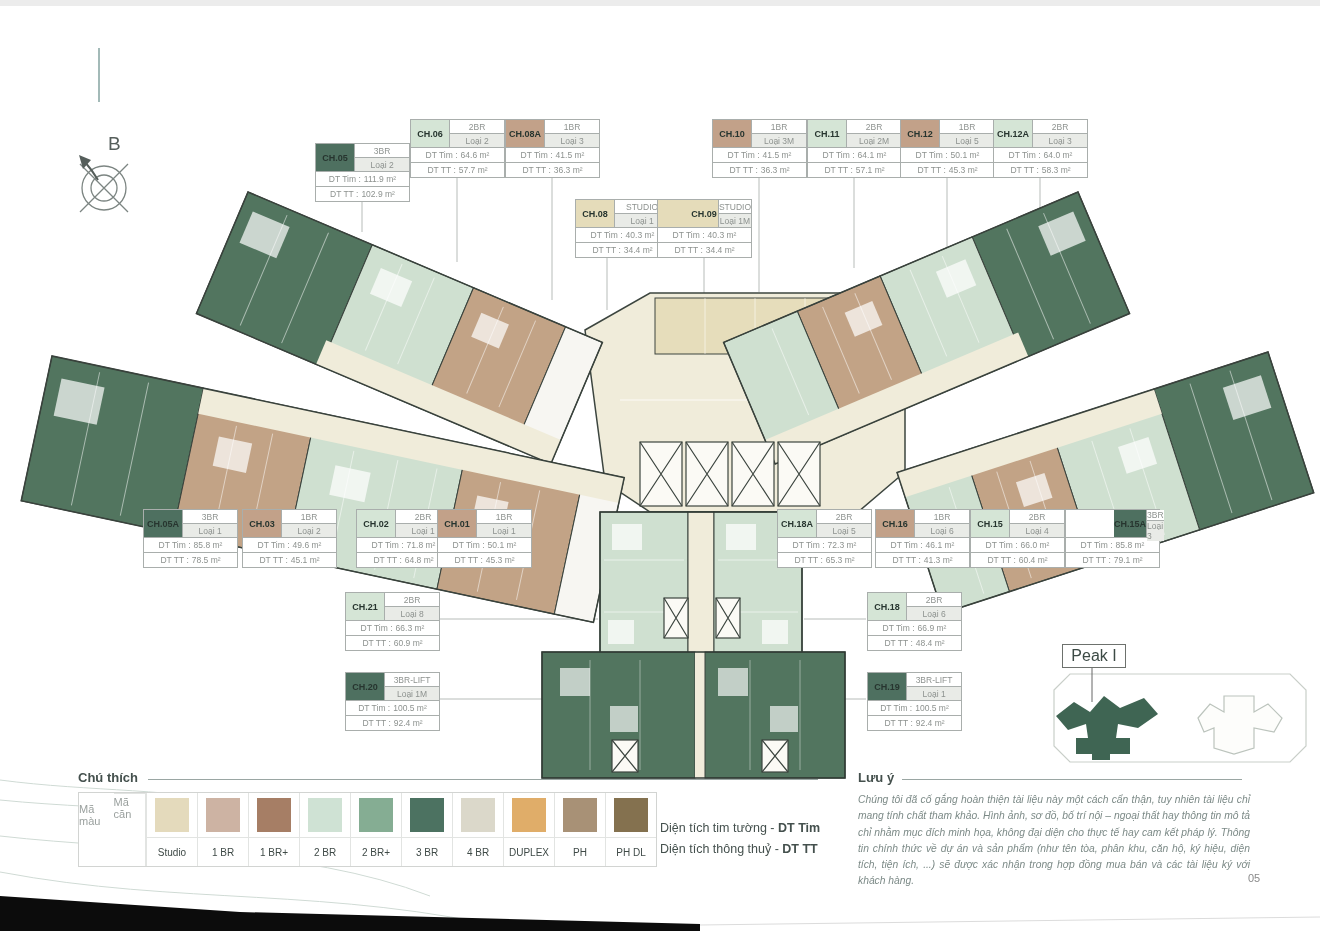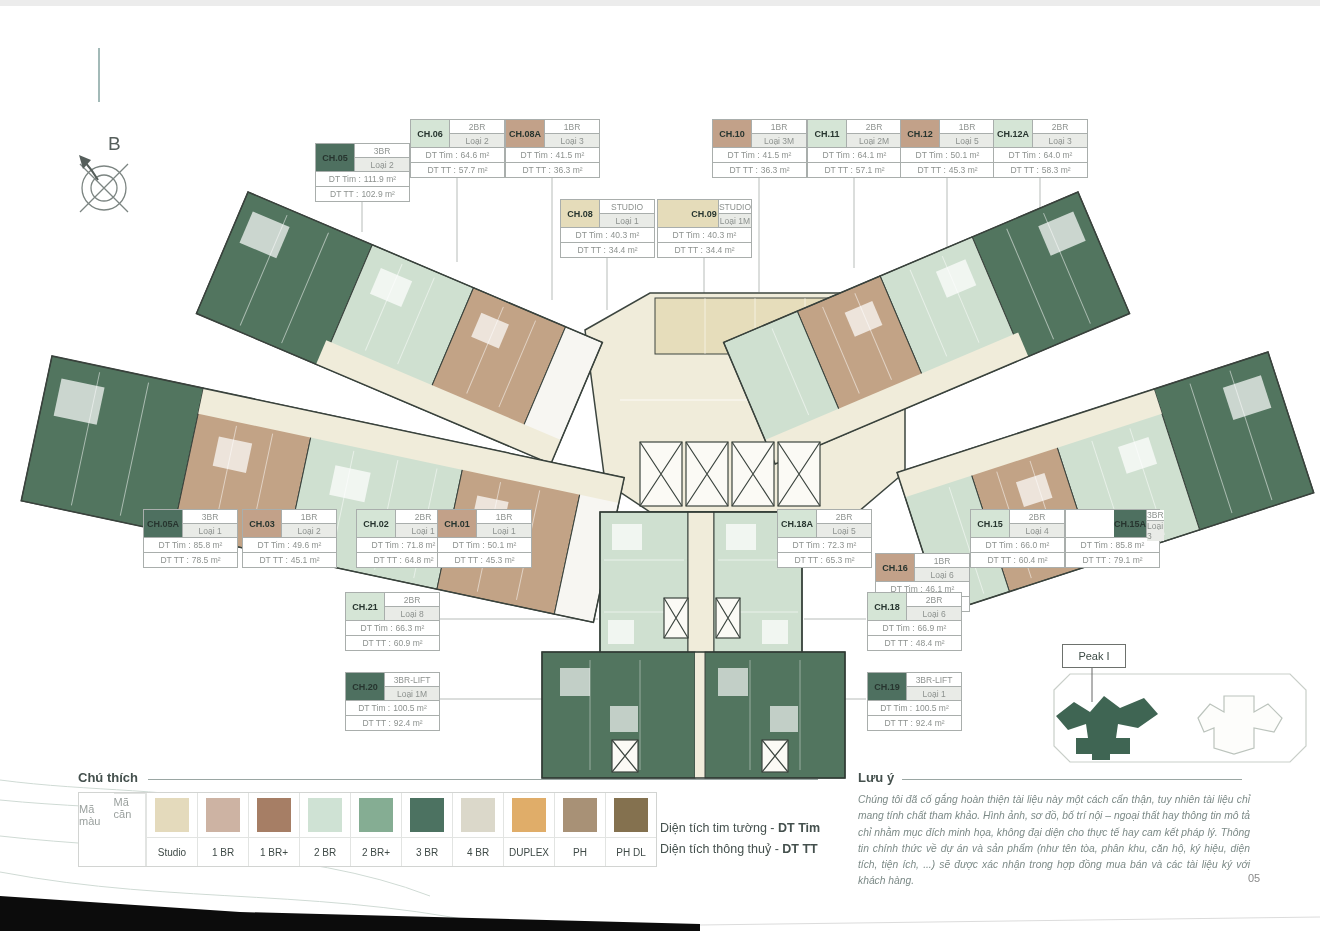--- a/index.html
+++ b/index.html
@@ -32,21 +32,21 @@
   .u-type{flex:1;display:flex;align-items:center;justify-content:center;background:#fff;
           border-bottom:1px solid #a9aeac;color:#8d928f;}
   .u-loai{flex:1;display:flex;align-items:center;justify-content:center;background:#e9ebe7;color:#8d928f;}
   .u-row{height:14px;display:flex;align-items:center;justify-content:center;gap:3px;}
   .u-row + .u-row{border-top:1px solid #a9aeac;}
   .u-val{color:#8d928f;}
 
   
   .keyplan{position:absolute;left:1040px;top:640px;width:270px;height:130px;}
   .keyplan-label{position:absolute;left:22px;top:4px;width:62px;height:22px;border:1px solid #6d716d;
-                 background:#fff;display:grid;place-items:center;font-size:11px;color:#3c4a45;}
+                 background:#fff;display:grid;place-items:center;font-size:16px;color:#3c4a45;}
 
   
   .legend-head{position:absolute;left:78px;top:770px;font-size:13px;font-weight:700;color:#44504d;}
   .legend-rule{position:absolute;left:148px;top:779px;width:670px;height:1px;background:#9aa6a3;}
   .lg-table{position:absolute;left:78px;top:792px;display:flex;background:#fff;border:1px solid #d2d4d2;}
   .lg-labels{width:66px;display:flex;flex-direction:row;border-right:1px solid #e2e4e2;}
   .lg-label-cell{height:44px;display:grid;place-items:center;font-size:11px;color:#9aa09e;}
   .lg-label-cell + .lg-label-cell{height:28px;border-top:1px solid #e2e4e2;}
   .lg-cols{display:flex;}
   .lg-col{width:50px;border-left:1px solid #e2e4e2;display:flex;flex-direction:column;}
@@ -326,21 +326,21 @@
         </div>
         <div class="u-row">
           <span class="u-lbl">DT Tim :</span>
           <span class="u-val">64.0 m²</span>
         </div>
         <div class="u-row">
           <span class="u-lbl">DT TT :</span>
           <span class="u-val">58.3 m²</span>
         </div>
       </div>
-      <div class="ucard" style="left: 560px; top: 199px;">
+      <div class="ucard" style="left: 575px; top: 199px;">
         <div class="u-head">
           <div class="u-code" style="background: rgb(229, 220, 186);">CH.08</div>
           <div class="u-tl">
             <div class="u-type">STUDIO</div>
             <div class="u-loai">Loại 1</div>
           </div>
         </div>
         <div class="u-row">
           <span class="u-lbl">DT Tim :</span>
           <span class="u-val">40.3 m²</span>
@@ -445,21 +445,21 @@
         </div>
         <div class="u-row">
           <span class="u-lbl">DT Tim :</span>
           <span class="u-val">72.3 m²</span>
         </div>
         <div class="u-row">
           <span class="u-lbl">DT TT :</span>
           <span class="u-val">65.3 m²</span>
         </div>
       </div>
-      <div class="ucard" style="left: 875px; top: 509px; margin-top: 44px;">
+      <div class="ucard" style="left: 875px; top: 509px;">
         <div class="u-head">
           <div class="u-code" style="background: rgb(194, 161, 137);">CH.16</div>
           <div class="u-tl">
             <div class="u-type">1BR</div>
             <div class="u-loai">Loại 6</div>
           </div>
         </div>
         <div class="u-row">
           <span class="u-lbl">DT Tim :</span>
           <span class="u-val">46.1 m²</span>

